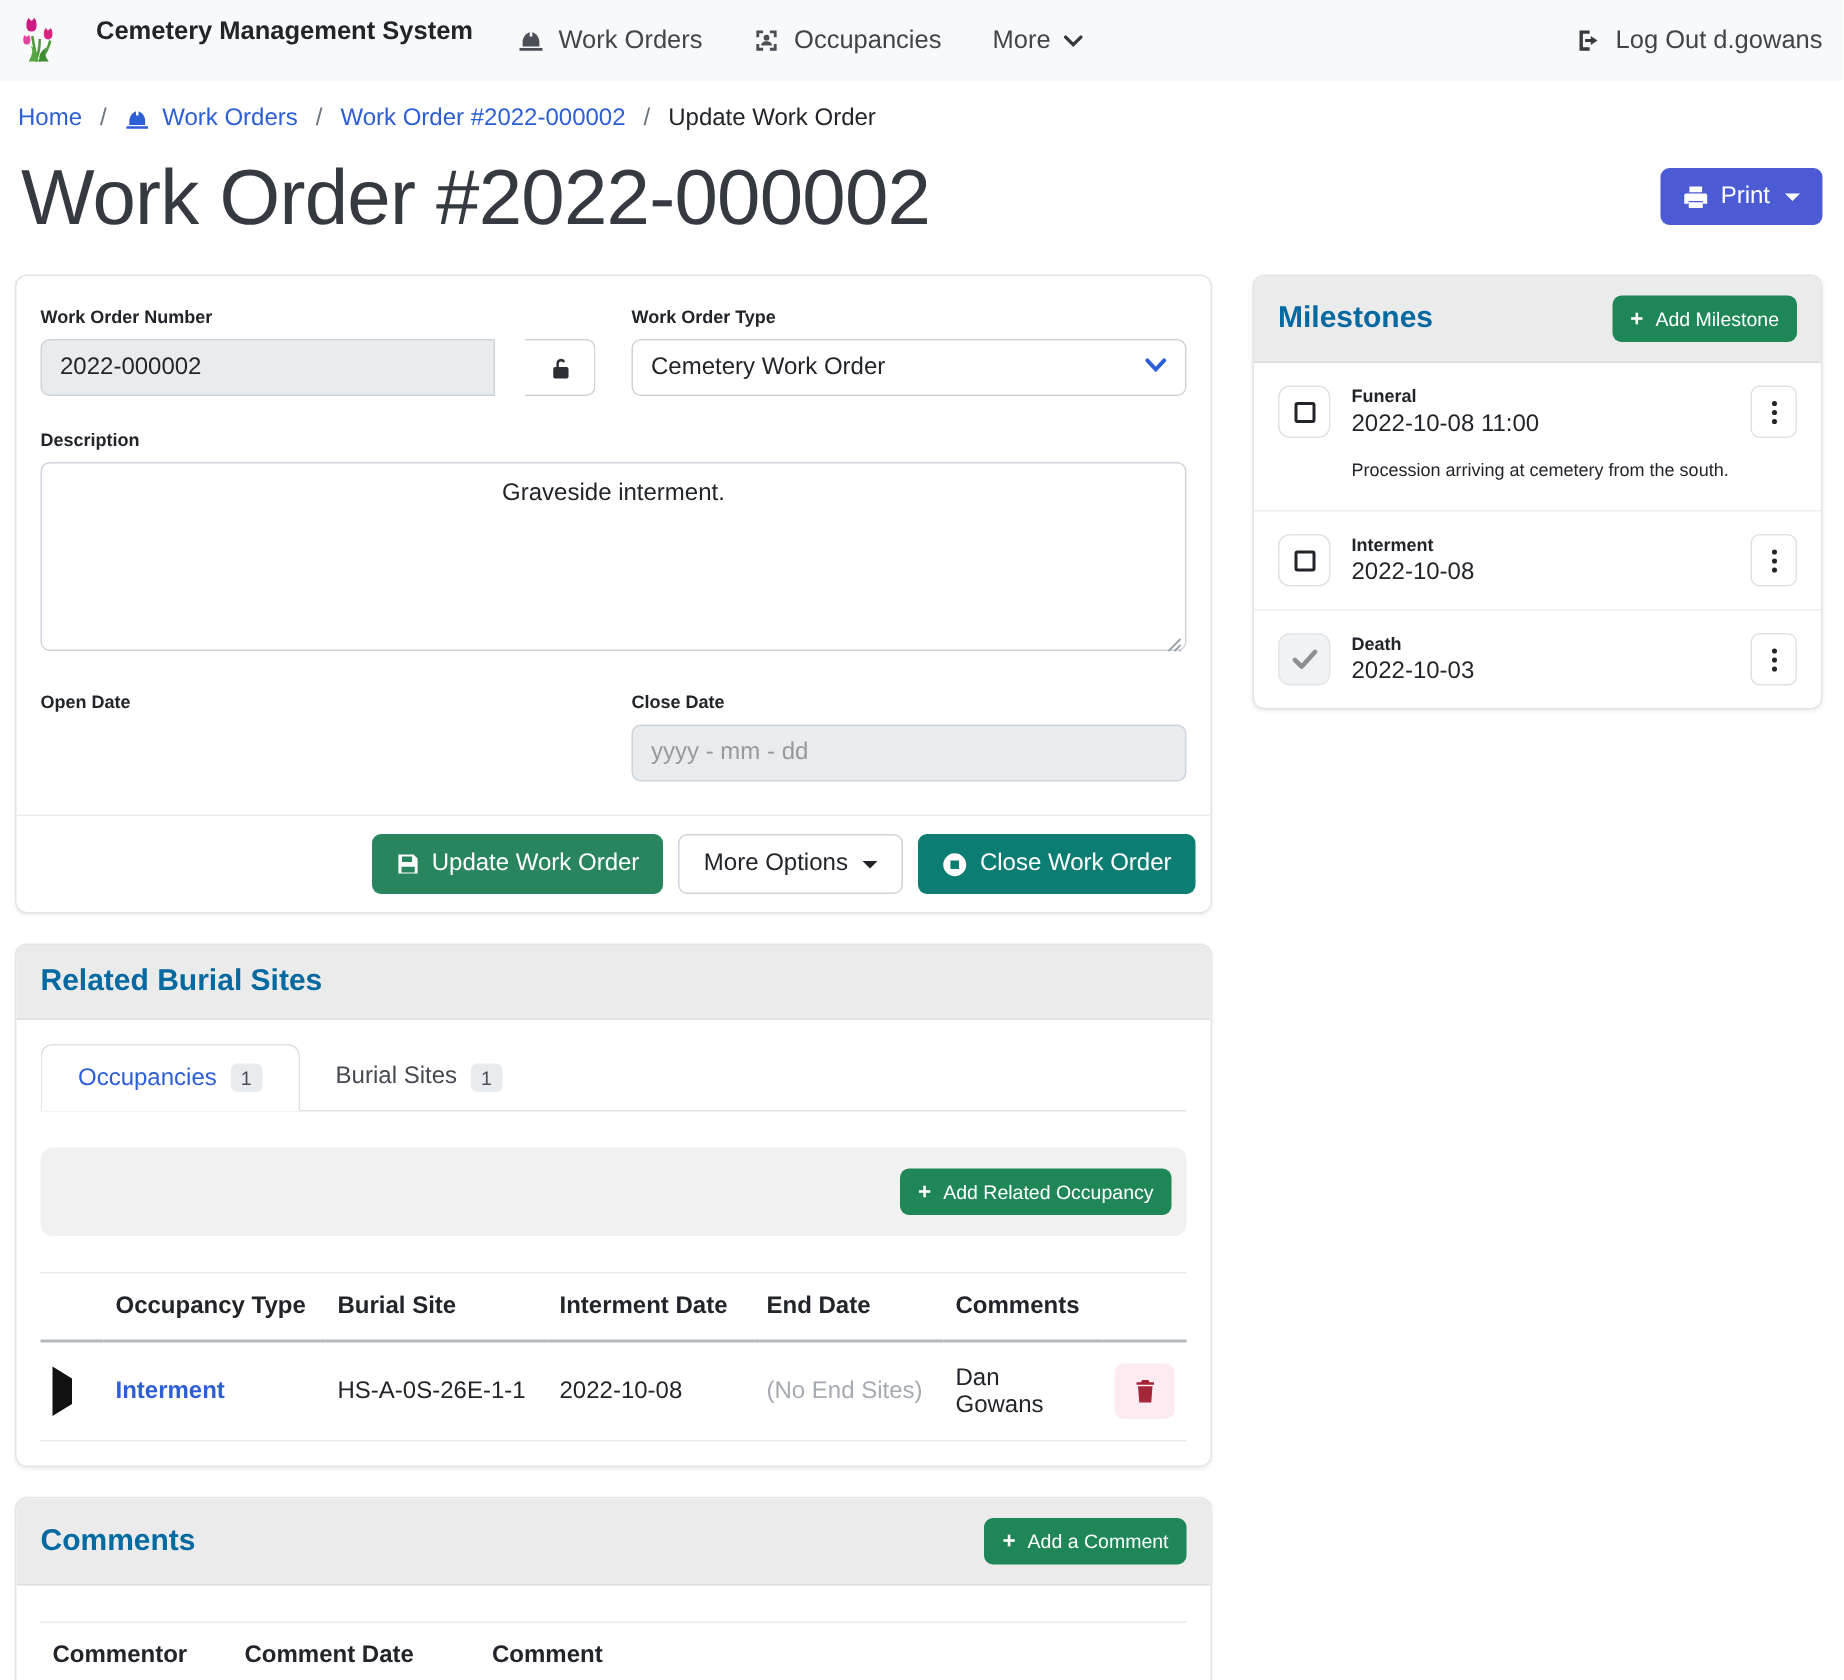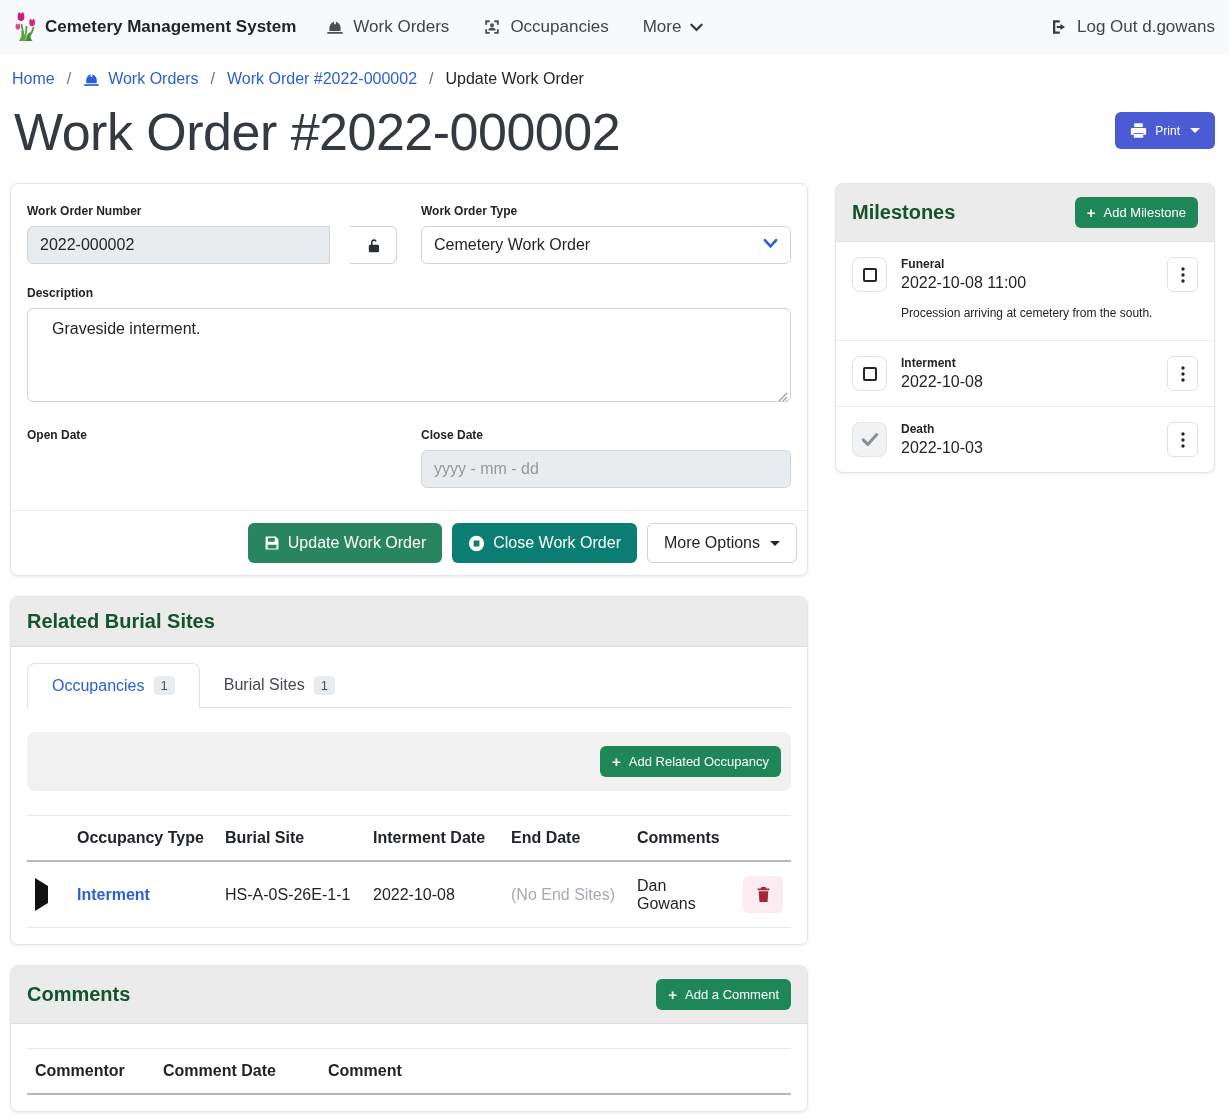--- a/index.html
+++ b/index.html
@@ -10,61 +10,61 @@
     color: #212529;
     -webkit-font-smoothing: antialiased;
   }
   svg { display:block; }
 
   
   .navbar {
     height: 54px; background:#f8f9fa;
     display:flex; align-items:center; padding:0 14px;
   }
-  .brand { display:flex; align-items:center; gap:5px; cursor:pointer; }
+  .brand { display:flex; gap:24px; cursor:pointer; }
   .brand-title { font-size:17px; font-weight:bold; color:#212529; }
   .nav-links { display:flex; align-items:center; margin-left:30px; gap:34px; }
   .nav-item { display:flex; align-items:center; gap:9px; font-size:17px; color:#40454a; cursor:pointer; }
   .nav-item svg { color:#494f54; }
   .nav-spacer { flex:1; }
   .logout { display:flex; align-items:center; gap:9px; font-size:17px; color:#40454a; cursor:pointer; }
 
   
   .breadcrumb { display:flex; align-items:center; gap:12px; padding:16px 12px 12px; font-size:16px; }
   .crumb-link { color:#2c5ed6; text-decoration:none; display:flex; align-items:center; gap:8px; cursor:pointer; }
   .crumb-sep { color:#6c757d; }
   .crumb-current { color:#212529; }
 
   
   .page-header { display:flex; align-items:flex-start; justify-content:space-between; padding:4px 14px 22px; }
   .page-title { font-size:52px; font-weight:500; color:#343a40; letter-spacing:-.5px; line-height:1.1; }
   .btn { border:none; border-radius:6px; cursor:pointer; display:inline-flex; align-items:center; gap:8px; font-family:inherit; }
-  .btn-print { background:#4a5bd3; color:#fff; font-size:12px; padding:10px 15px; margin-top:8px; }
+  .btn-print { background:#4a5bd3; color:#fff; font-size:16px; padding:10px 15px; margin-top:8px; }
   .caret { width:0; height:0; border-left:5px solid transparent; border-right:5px solid transparent; border-top:5px solid currentColor; margin-left:2px; }
 
   
   .main { display:grid; grid-template-columns: 798px 380px; gap:27px; padding:0 14px 24px 10px; align-items:start; }
   .card { background:#fff; border:1px solid #e2e6ea; border-radius:8px; box-shadow:0 1px 3px rgba(0,0,0,.08); overflow:hidden; }
   .card + .card { margin-top:20px; }
   .card-header { background:#ebebeb; border-bottom:1px solid #dfdfdf; padding:13px 16px; display:flex; align-items:center; justify-content:space-between; }
-  .card-header h2 { font-size:20px; font-weight:bold; color:#14532d;text-align:right; }
+  .card-header h2 { font-size:20px; font-weight:bold; color:#0369a1;text-align:right; }
 
   
   .form-body { padding:20px 16px 4px; }
   .grid-2 { display:grid; grid-template-columns:1fr 1fr; gap:24px; margin-bottom:22px; }
   .field-label { display:block; font-size:12px; font-weight:bold; margin-bottom:8px; color:#212529; }
   .control { height:38px; width:100%; border:1px solid #ced4da; border-radius:6px; font-size:16px; font-family:inherit; padding:0 12px; color:#212529; background:#fff; }
   .control:disabled { background:#e9ecef; color:#212529; }
   .input-group { display:flex;gap:20px; }
   .input-group .control { border-radius:6px 0 0 6px; flex:1; }
   .lock-btn { width:47px; border:1px solid #ced4da; border-left:none; border-radius:0 6px 6px 0; background:#fff; display:flex; align-items:center; justify-content:center; cursor:pointer; }
   .select-wrap { position:relative; }
   .select-wrap .chev { position:absolute; right:13px; top:12px; pointer-events:none; }
   .textarea-wrap { position:relative; margin-bottom:22px; }
-  textarea.control { height:94px; padding:9px 24px; resize:none; line-height:1.4; }
+  textarea.control { height:126px; padding:9px 24px; resize:none; line-height:1.4;text-align:center; }
   .resize-grip { position:absolute; right:3px; bottom:4px; pointer-events:none; }
   .date-wrap { position:relative; }
   .date-wrap .cal { position:absolute; left:12px; top:10px; pointer-events:none; }
   .date-wrap .control { padding-left:42px; }
   .control::placeholder { color:#96999d; }
   .card-footer { border-top:1px solid #ececec; padding:12px 10px; display:flex; justify-content:flex-end; gap:10px; }
   .btn-lg { font-size:16px; padding:10px 16px; }
   .btn-update { background:#28855e; color:#fff; }
   .btn-closewo { background:#0c7d73; color:#fff; }
   .btn-more { background:#fff; border:1px solid #ced4da; color:#212529; }
@@ -256,31 +256,31 @@
 
       <div class="card-footer">
         <button class="btn btn-lg btn-update">
           <span>
             <svg width="16" height="16" viewBox="0 0 20 20" fill="#fff">
               <path fill-rule="evenodd" d="M2 2h12.6L18 5.4V18H2V2zm3 1.8v4.6h8.4V3.8H5zm-.4 8.4h11v4.8h-11z"></path>
             </svg>
           </span>
           <span>Update Work Order</span>
         </button>
+        <button class="btn btn-lg btn-more">
+          <span>More Options</span>
+          <span class="caret"></span>
+        </button>
         <button class="btn btn-lg btn-closewo">
           <span>
             <svg width="17" height="17" viewBox="0 0 20 20" fill="#fff">
               <path fill-rule="evenodd" d="M10 1a9 9 0 100 18A9 9 0 0010 1zm-3.4 5.6h6.8v6.8H6.6z"></path>
             </svg>
           </span>
           <span>Close Work Order</span>
-        </button>
-        <button class="btn btn-lg btn-more">
-          <span>More Options</span>
-          <span class="caret"></span>
         </button>
       </div>
     </div>
 
     <div class="card">
       <div class="card-header">
         <h2>Related Burial Sites</h2>
       </div>
       <div class="tabs-body">
         <div class="tabs">

